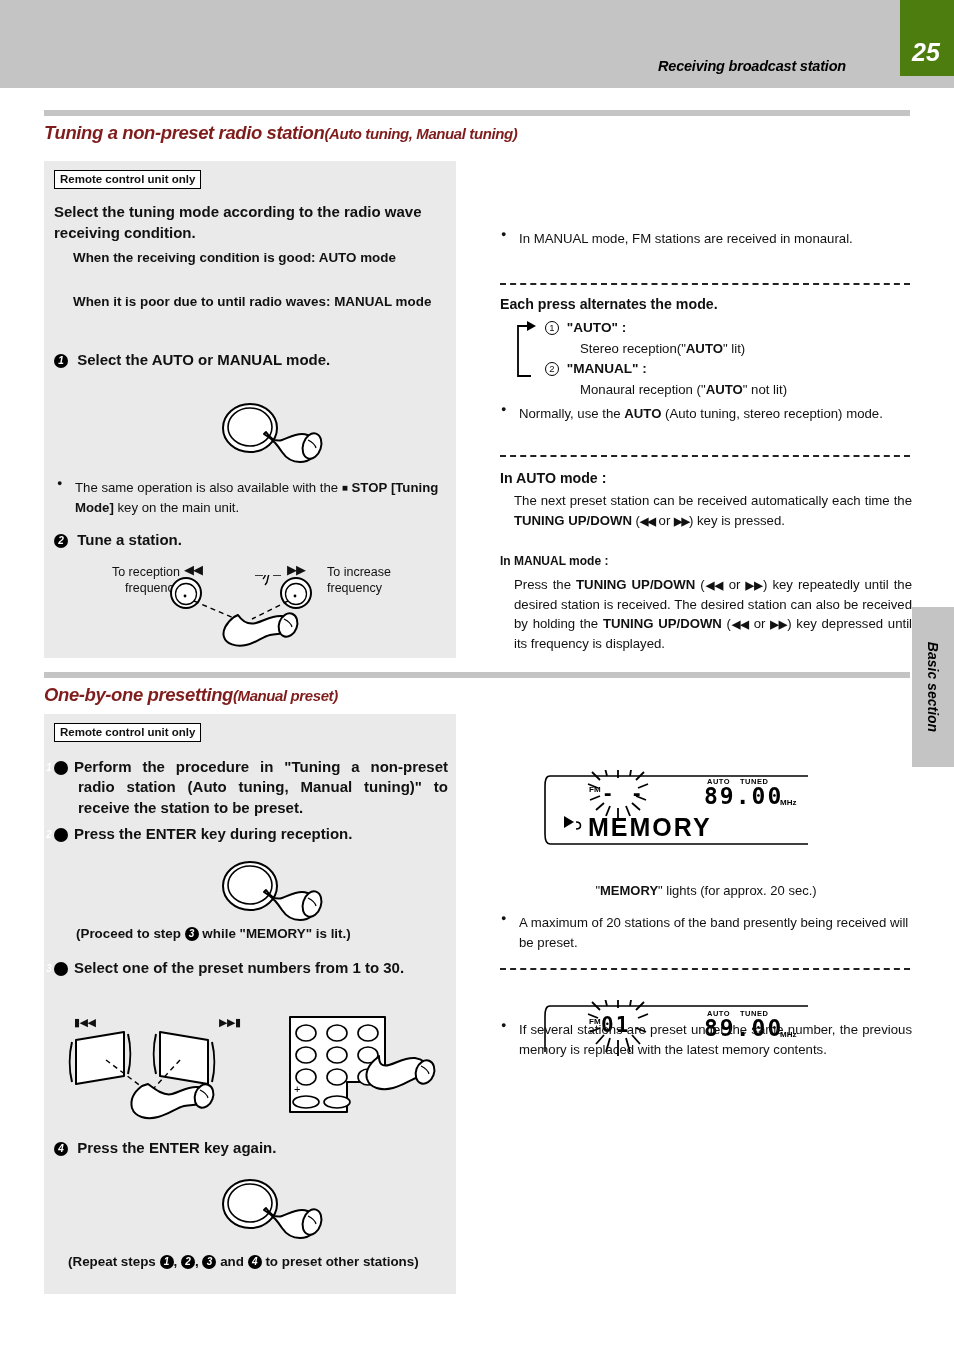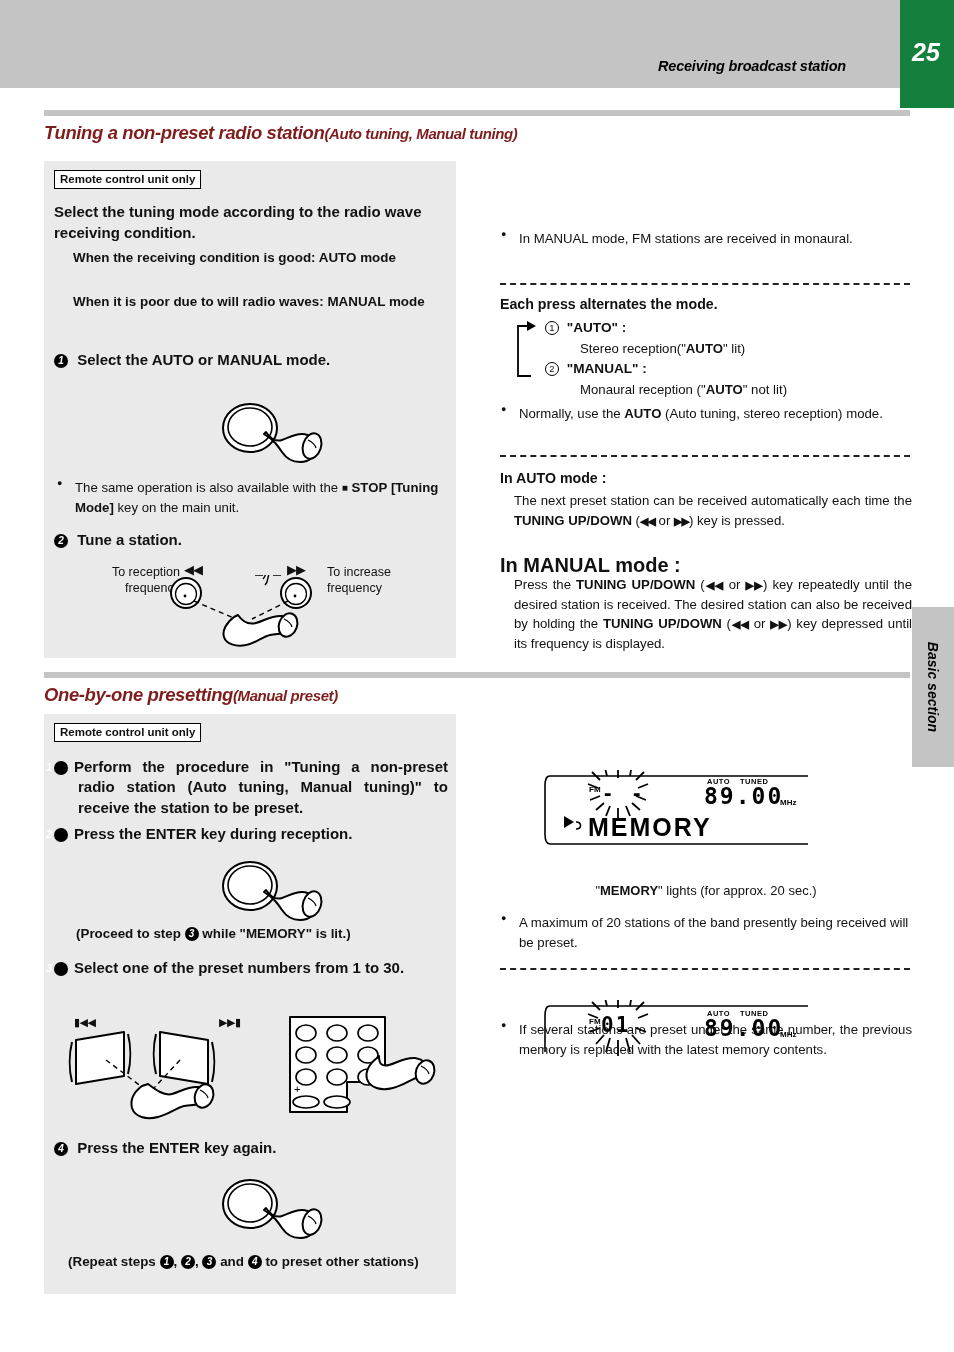--- a/index.html
+++ b/index.html
@@ -23,22 +23,22 @@
   }
   .header-title {
     position: absolute; right: 108px; top: 58px;
     font-size: 14.5px; font-weight: bold; font-style: italic;
     letter-spacing: -0.2px;
     color: #000;
     white-space: nowrap;
   }
   .page-tab {
     position: absolute; right: 0; top: 0;
-    width: 54px; height: 108px;
-    background: #15803d;
+    width: 54px; height: 76px;
+    background: #4d7c0f;
   }
   .page-num {
     position: absolute; left: 12px; top: 40px;
     color: #fff; font-size: 25px; font-weight: bold; font-style: italic;
     line-height: 1;
   }
 
   
   .side-tab {
     position: absolute; right: 0; top: 607px;
@@ -169,21 +169,21 @@
   <span>Tuning a non-preset radio station</span><span class="sub">(Auto tuning, Manual tuning)</span>
 </div>
 
 <div class="panel" style="left:44px; top:161px; width:412px; height:497px;"></div>
 
 <div class="badge" style="left:54px; top:170px;">Remote control unit only</div>
 
 <div class="tx lead" style="left:54px; top:201px; width:394px;">Select the tuning mode according to the radio wave receiving condition.</div>
 
 <div class="tx indent-lead" style="left:73px; top:249px; width:375px;">When the receiving condition is good: AUTO mode</div>
-<div class="tx indent-lead" style="left:73px; top:293px; width:375px;">When it is poor due to will radio waves: MANUAL mode</div>
+<div class="tx indent-lead" style="left:73px; top:293px; width:375px;">When it is poor due to until radio waves: MANUAL mode</div>
 
 <div class="tx step" style="left:54px; top:350px; width:394px;">
   <span class="cnum">1</span>
   <span style="margin-left:5px;">Select the AUTO or MANUAL mode.</span>
 </div>
 
 <svg class="ill" style="left:216px; top:400px;" width="120" height="72" viewBox="0 0 120 72">
   <ellipse cx="34" cy="28" rx="27" ry="24" fill="#fff" stroke="#000" stroke-width="2"></ellipse>
   <ellipse cx="34" cy="27" rx="22" ry="19" fill="#fff" stroke="#000" stroke-width="1.6"></ellipse>
   <path d="M48 34 C58 40 62 46 66 52 C70 58 76 62 84 62 C94 62 100 56 100 48 C100 40 94 34 86 34 C78 34 72 38 66 40 C60 42 54 38 50 32 Z" fill="#fff" stroke="#000" stroke-width="2" stroke-linejoin="round"></path>
@@ -270,21 +270,21 @@
   </li>
 </ul>
 
 <div class="dashrule" style="left:500px; top:455px; width:410px;"></div>
 
 <div class="tx" style="left:500px; top:470px; font-size:14.2px; font-weight:bold;">In AUTO mode :</div>
 <div class="tx body body-just" style="left:514px; top:491px; width:398px;">
   <span>The next preset station can be received automatically each time the </span><span class="b">TUNING UP/DOWN</span><span> (</span><span class="b" style="font-size:11px; letter-spacing:-1px;">◀◀</span><span> or </span><span class="b" style="font-size:11px; letter-spacing:-1px;">▶▶</span><span>) key is pressed.</span>
 </div>
 
-<div class="tx" style="left:500px; top:554px; font-size:20px; font-weight:bold;">In MANUAL mode :</div>
+<div class="tx" style="left:500px; top:554px; font-size:12px; font-weight:bold;">In MANUAL mode :</div>
 <div class="tx body body-just" style="left:514px; top:575px; width:398px;">
   <span>Press the </span><span class="b">TUNING UP/DOWN</span><span> (</span><span class="b" style="font-size:11px; letter-spacing:-1px;">◀◀</span><span> or </span><span class="b" style="font-size:11px; letter-spacing:-1px;">▶▶</span><span>) key repeatedly until the desired station is received. The desired station can also be received by holding the </span><span class="b">TUNING UP/DOWN</span><span> (</span><span class="b" style="font-size:11px; letter-spacing:-1px;">◀◀</span><span> or </span><span class="b" style="font-size:11px; letter-spacing:-1px;">▶▶</span><span>) key depressed until its frequency is displayed.</span>
 </div>
 
 <div class="sec-rule" style="left:44px; top:672px; width:866px;"></div>
 <div class="sec-heading" style="left:44px; top:684px;">
   <span>One-by-one presetting</span><span class="sub">(Manual preset)</span>
 </div>
 
 <div class="panel" style="left:44px; top:714px; width:412px; height:580px;"></div>

